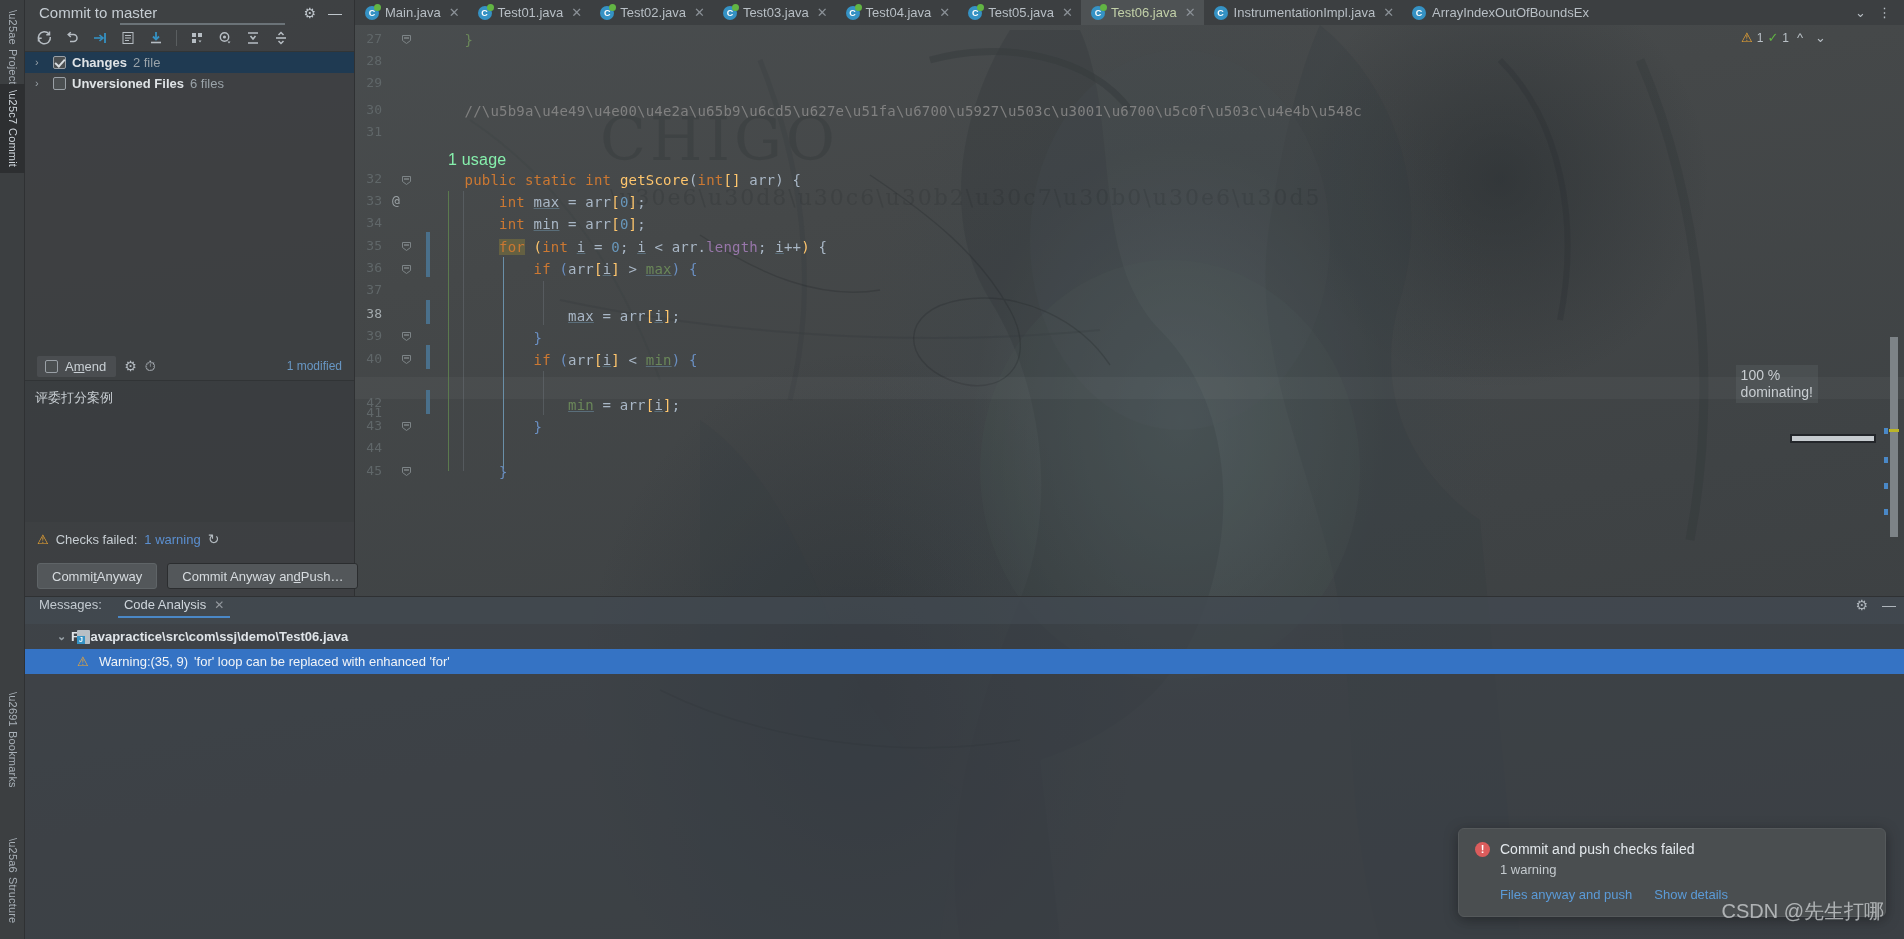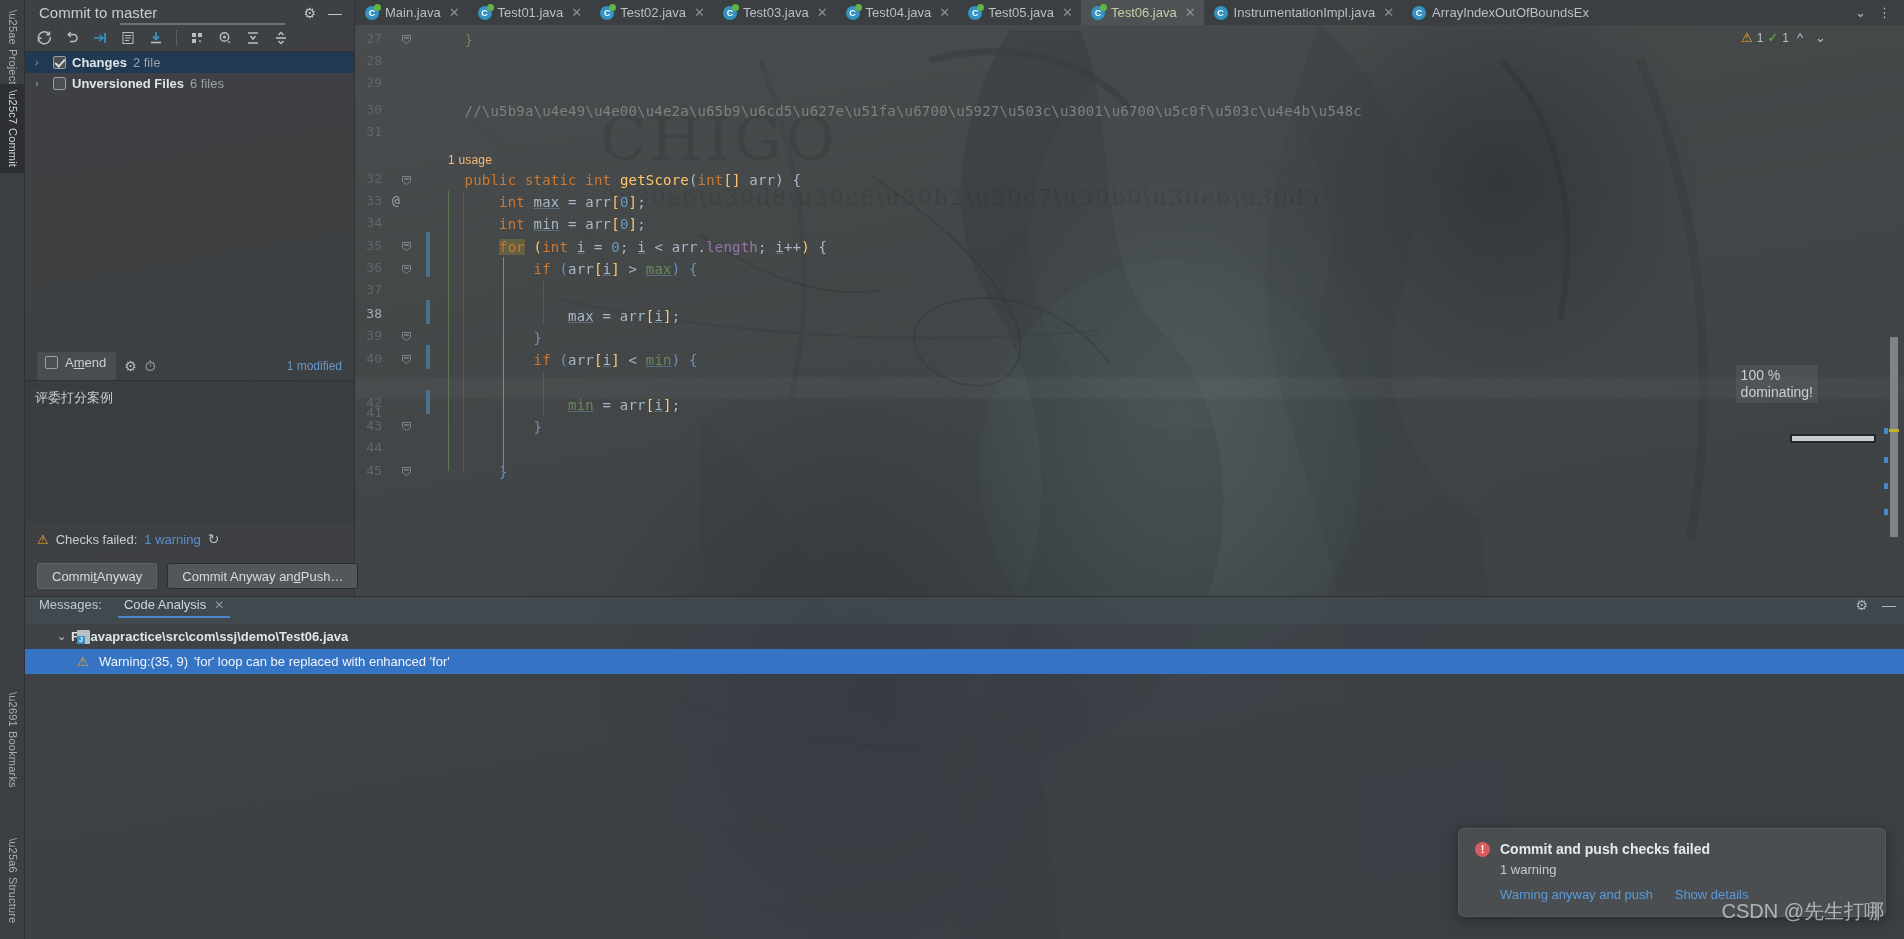--- a/index.html
+++ b/index.html
@@ -82,21 +82,21 @@
   }
   .tree-label { font-weight:bold; color:#dfe3e6; }
   .tree-count { color:#9aa3a9; font-weight:normal; }
 
   .cp-spacer { flex:1 1 auto; }
 
   .cp-amendrow {
     height:28px; display:flex; align-items:center; gap:8px; padding:0 12px;
     position:relative;
   }
-  .amend-box { background:rgba(86,90,92,.55); padding:3px 10px 10px 8px; display:flex; align-items:center; gap:7px; border-radius:2px; }
+  .amend-box { background:rgba(86,90,92,.55); padding:3px 10px 3px 8px; display:flex; align-items:center; gap:7px; border-radius:2px; }
   .amend-label { font-size:13px; color:#c9cfd4; }
   .amend-label u { text-decoration:underline; }
   .mini-ico { color:#b3bac0; font-size:14px; cursor:pointer; }
   .modified-txt { position:absolute; right:12px; font-size:12px; color:#6897c4; }
 
   .cp-message {
     flex:0 0 auto; height:142px; padding:8px 10px;
     font-size:13px; color:#c8ced3; background:rgba(55,58,60,.35);
     border-top:1px solid rgba(0,0,0,.15);
   }
@@ -171,21 +171,21 @@
   .cline {
     position:absolute; left:0; white-space:pre;
     font-family:"DejaVu Sans Mono", monospace; font-size:14px;
     line-height:22px; letter-spacing:.2px;
   }
   .k-kw{color:#cc7832}.k-st{color:#9876aa}.k-num{color:#6897bb}
   .k-cmt{color:#808080}.k-fn{color:#ffc66d}.k-op{color:#a9b7c6}.k-txt{color:#a9b7c6}
   .k-var{color:#a9b7c6; text-decoration:underline; text-decoration-color:#5a6e7a}
   .k-grn{color:#6a8759}.k-brace{color:#6a8fc2}
   .k-brk{color:#ffc66d}
-  .usage { color:#fdba74; font-size:12px; font-family:"Liberation Sans",sans-serif;text-align:right; }
+  .usage { color:#86efac; font-size:16px; font-family:"Liberation Sans",sans-serif;text-align:right; }
   .hl-for { background:rgba(125,116,60,.55); }
   .at-mark {
     position:absolute; font-size:13px; color:#9aa1a4;
     font-family:"DejaVu Sans Mono",monospace;
   }
   .indent-guide { position:absolute; width:1px; background:rgba(120,130,138,.35); }
   .indent-guide.active { background:#6a8fa8; }
   .ctx-guide { position:absolute; width:1px; background:#5b7a4e; }
 
   
@@ -241,21 +241,21 @@
     background:#4a4e50; border:1px solid #55595b; border-radius:6px;
     padding:12px 16px 14px 16px; z-index:60;
     box-shadow:0 3px 14px rgba(0,0,0,.35);
   }
   .notif-title-row { display:flex; align-items:center; gap:10px; }
   .err-ico {
     width:15px; height:15px; border-radius:50%; background:#db5c5c;
     color:#fff; font-size:11px; font-weight:bold; display:flex;
     align-items:center; justify-content:center; flex:0 0 auto;
   }
-  .notif-title { font-size:14px; font-weight:bold; color:#e3e8ec; }
+  .notif-title { font-size:14px; font-weight:normal; color:#e3e8ec; }
   .notif-sub { font-size:13px; color:#c4cace; margin:5px 0 0 25px; }
   .notif-actions { display:flex; gap:22px; margin:10px 0 0 25px; }
   .notif-link { font-size:13px; color:#5b9bd8; cursor:pointer; }
   .watermark {
     position:absolute; right:20px; bottom:14px; z-index:61;
     font-size:20px; color:rgba(238,240,242,.62); pointer-events:none;
     font-family:"Liberation Sans", sans-serif;
   }
 </style>
 </head>
@@ -637,20 +637,20 @@
     </div>
   </div>
 
   <div class="notif">
     <div class="notif-title-row">
       <span class="err-ico">!</span>
       <span class="notif-title">Commit and push checks failed</span>
     </div>
     <div class="notif-sub">1 warning</div>
     <div class="notif-actions">
-      <span class="notif-link">Warning anyway and push</span>
+      <span class="notif-link">Files anyway and push</span>
       <span class="notif-link">Show details</span>
     </div>
   </div>
 
   <div class="watermark">CSDN @先生打哪</div>
 
 </div>
 
 </body></html>

